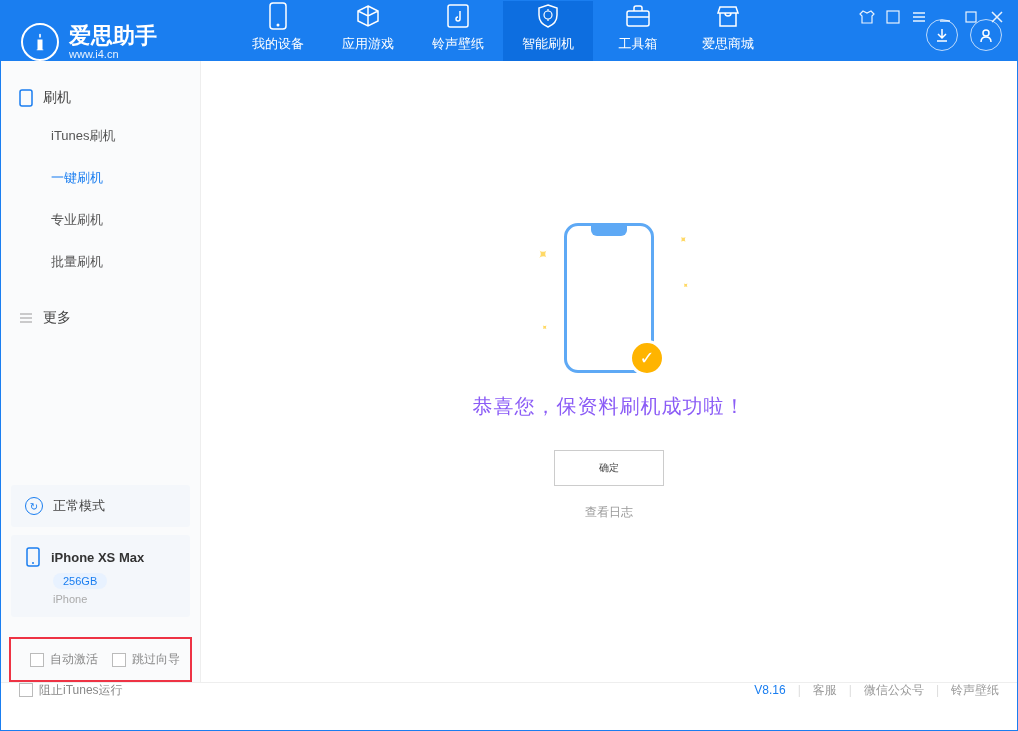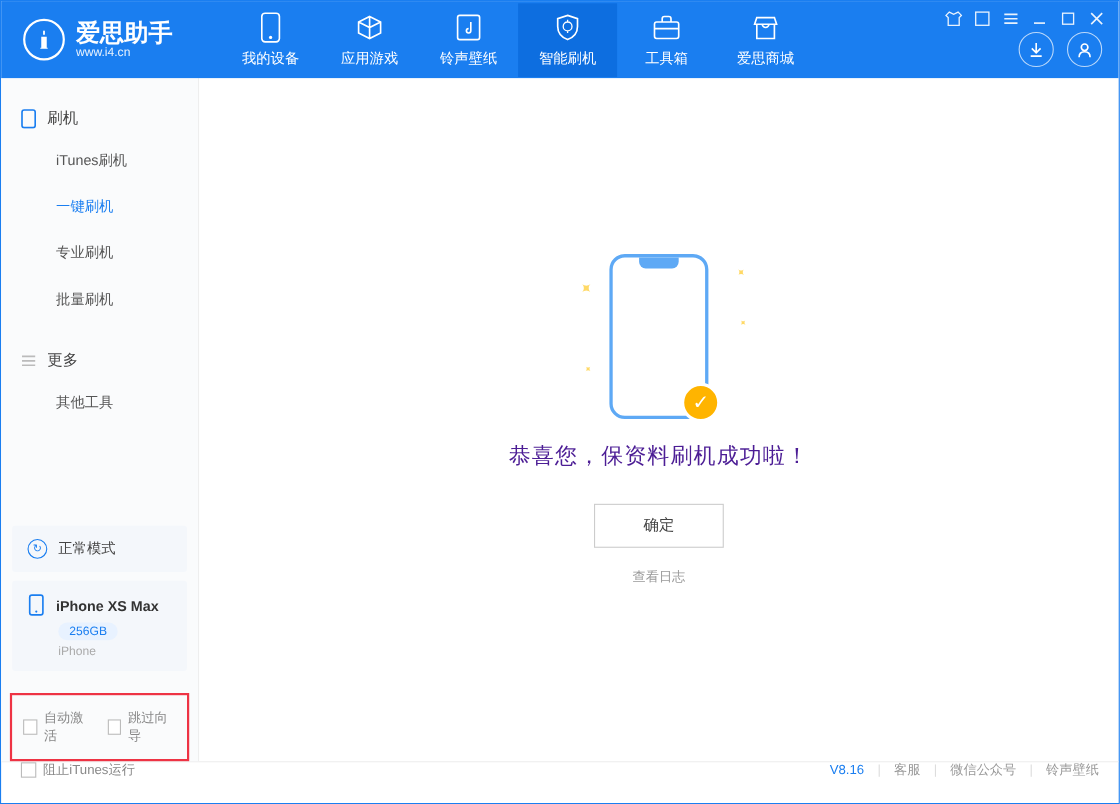--- a/index.html
+++ b/index.html
@@ -1,66 +1,66 @@
 <!DOCTYPE html>
 <html><head>
 <meta charset="utf-8">
 <style>
 * { margin: 0; padding: 0; box-sizing: border-box; font-family: "Microsoft YaHei", Arial, sans-serif; }
 body { background: #fff; width: 1018px; height: 731px; overflow: hidden; border: 1px solid #1a7ef0; }
 
 
-.header { height: 70px; background: linear-gradient(to bottom, #1a7ef0, #1a7ef0); display: flex; align-items: center; color: #fff; position: relative; }
+.header { height: 60px; background: linear-gradient(to bottom, #1a7ef0, #1a7ef0); display: flex; align-items: flex-end; color: #fff; position: relative; gap: 32px; }
 .logo-area { display: flex; align-items: center; padding: 0 20px; width: 200px; }
 .logo-icon { width: 38px; height: 38px; border: 2px solid #fff; border-radius: 50%; display: flex; align-items: center; justify-content: center; font-size: 20px; font-weight: bold; margin-right: 10px; }
 .logo-text { font-size: 22px; font-weight: bold; line-height: 1.1; }
 .logo-text-sub { font-size: 11px; opacity: 0.9; }
 .nav-tabs { display: flex; flex: 1; }
 .nav-tab { width: 90px; display: flex; flex-direction: column; align-items: center; justify-content: center; cursor: pointer; font-size: 13px; padding: 8px 0; }
 .nav-tab.active { background: #0d6ee0; }
 .nav-tab-icon { width: 28px; height: 28px; margin-bottom: 5px; display: flex; align-items: center; justify-content: center; }
 .header-icons { position: absolute; right: 12px; top: 8px; display: flex; gap: 10px; align-items: center; }
 .header-icon { width: 16px; height: 16px; cursor: pointer; opacity: 0.9; }
 .header-round-icons { position: absolute; right: 15px; bottom: 10px; display: flex; gap: 12px; }
 .round-icon { width: 32px; height: 32px; border: 1.5px solid rgba(255,255,255,0.7); border-radius: 50%; display: flex; align-items: center; justify-content: center; cursor: pointer; }
 
 
 .body { display: flex; height: calc(731px - 78px - 30px - 2px); }
-.sidebar { width: 180px; background: #fafbfc; border-right: 1px solid #eee; display: flex; flex-direction: column; }
+.sidebar { width: 200px; background: #fafbfc; border-right: 1px solid #eee; display: flex; flex-direction: column; }
 .sidebar-top { flex: 1; padding-top: 20px; }
 .sb-section { margin-bottom: 18px; }
 .sb-section-header { display: flex; align-items: center; padding: 8px 18px; color: #444; font-size: 14px; font-weight: 500; gap: 10px; }
 .sb-item { padding: 12px 18px 12px 50px; font-size: 13px; color: #555; cursor: pointer; }
 .sb-item.active { color: #1a7ef0; }
 
 .mode-box { margin: 8px 10px; padding: 12px 14px; background: #f4f7fb; border-radius: 3px; display: flex; align-items: center; gap: 10px; font-size: 13px; color: #444; }
 .mode-icon { width: 18px; height: 18px; border: 1.5px solid #1a7ef0; border-radius: 50%; display: inline-flex; align-items: center; justify-content: center; color: #1a7ef0; font-size: 10px; }
 .device-box { margin: 0 10px 8px; padding: 12px 14px; background: #f4f7fb; border-radius: 3px; }
 .device-header { display: flex; align-items: center; gap: 10px; }
 .device-name { font-size: 13px; font-weight: 600; color: #333; }
 .device-badge { display: inline-block; margin-top: 6px; margin-left: 28px; padding: 2px 10px; background: #e8f2ff; color: #1a7ef0; border-radius: 10px; font-size: 11px; }
 .device-type { margin-left: 28px; font-size: 11px; color: #aaa; margin-top: 4px; }
 
-.highlight-box { margin: 12px 8px 0; padding: 12px 10px; border: 2px solid #e34; display: flex; gap: 14px; align-items: center; }
+.highlight-box { margin: 12px 8px 0; padding: 12px 10px; border: 2px solid #e34; display: flex; gap: 14px; align-items: center; justify-content: flex-end; }
 .chk { width: 14px; height: 14px; border: 1px solid #bbb; display: inline-block; background: #fff; }
 .chk-label { font-size: 12px; color: #888; display: inline-flex; align-items: center; gap: 6px; cursor: pointer; }
 
 
 .main { flex: 1; display: flex; flex-direction: column; align-items: center; justify-content: center; }
 .phone-illustration { width: 90px; height: 150px; border: 3px solid #5ea9f5; border-radius: 14px; position: relative; margin-bottom: 20px; }
 .phone-notch { position: absolute; top: 0; left: 50%; transform: translateX(-50%); width: 36px; height: 10px; background: #5ea9f5; border-radius: 0 0 6px 6px; }
 .phone-check { position: absolute; right: -14px; bottom: -6px; width: 36px; height: 36px; background: #ffb400; border-radius: 50%; border: 3px solid #fff; display: flex; align-items: center; justify-content: center; color: #fff; font-size: 18px; }
 .sparkle { position: absolute; color: #ffd966; }
 .sparkle.s1 { left: -30px; top: 20px; transform: rotate(45deg); font-size: 14px; }
 .sparkle.s2 { right: -36px; top: 8px; transform: rotate(45deg); font-size: 10px; }
 .sparkle.s3 { right: -38px; top: 55px; transform: rotate(45deg); font-size: 8px; }
 .sparkle.s4 { left: -26px; bottom: 38px; transform: rotate(45deg); font-size: 8px; }
 
-.success-msg { font-size: 20px; color: #4c1d95; margin-bottom: 30px; letter-spacing: 1px; }
-.ok-btn { padding: 10px 44px; border: 1px solid #ccc; background: #fff; font-size: 14px; color: #444; cursor: pointer; margin-bottom: 18px; }
+.success-msg { font-size: 20px; color: #8b5cf6; margin-bottom: 30px; letter-spacing: 1px; }
+.ok-btn { padding: 10px 44px; border: 1px solid #ccc; background: #fff; font-size: 10px; color: #444; cursor: pointer; margin-bottom: 18px; }
 .log-link { font-size: 12px; color: #999; cursor: pointer; }
 
 
 .footer { height: 15px; border-top: 1px solid #eee; display: flex; align-items: center; padding: 0 18px; font-size: 12px; color: #999; }
 .footer-left { display: flex; align-items: center; gap: 6px; }
 .footer-right { margin-left: auto; display: flex; align-items: center; gap: 12px; }
 .footer-right span { cursor: pointer; }
 .footer-sep { color: #ddd; }
 .version { color: #1a7ef0; font-weight: 500; }
 
@@ -205,21 +205,20 @@
 
       <div class="sb-section">
         <div class="sb-section-header">
           <span>
               <svg width="14" height="14" viewBox="0 0 14 14">
                 <path d="M1 3h12M1 7h12M1 11h12" stroke="#bbb" stroke-width="1.5"></path>
               </svg>
             </span>
           <span>更多</span>
         </div>
-        <div class="sb-item">其他工具</div>
       </div>
     </div>
 
     <div class="mode-box">
       <span class="mode-icon">↻</span>
       <span>正常模式</span>
     </div>
 
     <div class="device-box">
       <div class="device-header">

